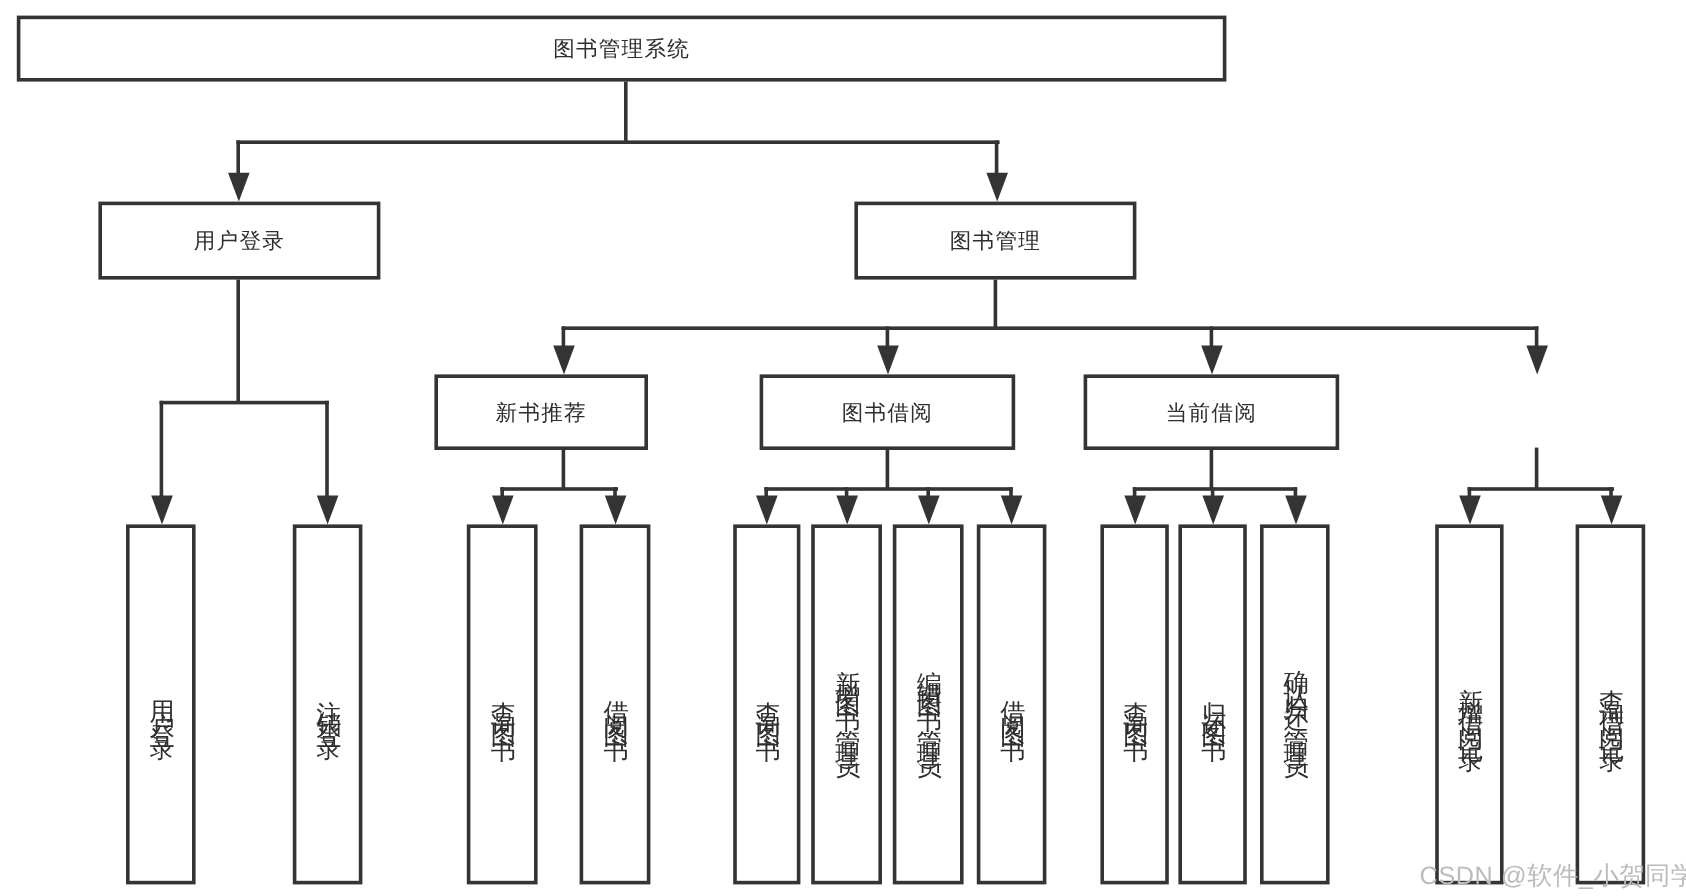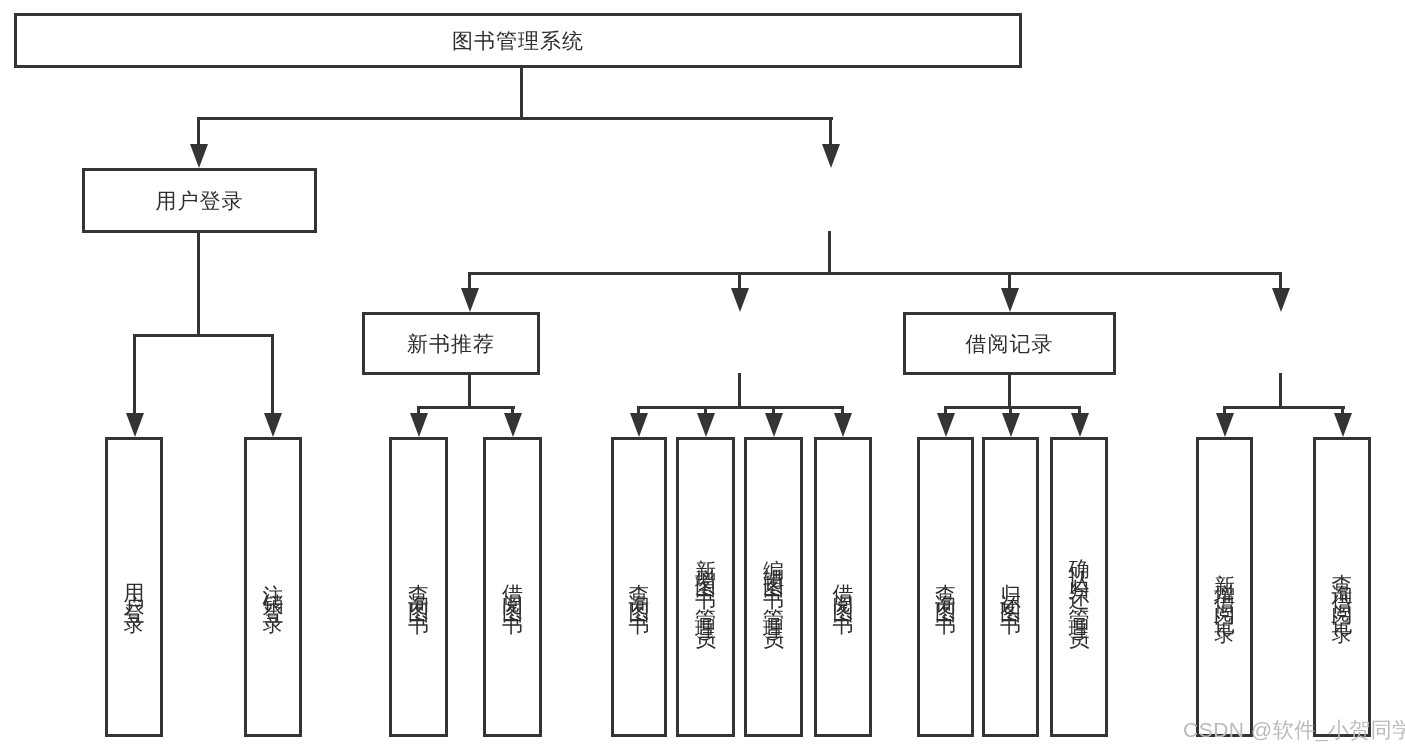--- a/index.html
+++ b/index.html
@@ -12,21 +12,21 @@
     color:#2e2e2e;
   }
   .box{
     position:absolute;
     background:#ffffff;
     border:3px solid #343434;
     box-sizing:border-box;
     display:flex;align-items:center;justify-content:center;
     z-index:2;
   }
-  .hnode span{font-size:21px;letter-spacing:1px;white-space:nowrap;}
+  .hnode span{font-size:18px;letter-spacing:1px;white-space:nowrap;}
   .leaf{top:437px;height:300px;}
   .vtext{
     writing-mode:vertical-rl;
     text-orientation:mixed;
     font-size:21px;
     letter-spacing:10px;
     white-space:nowrap;
   }
   .vline{position:absolute;width:3px;background:#343434;z-index:1;}
   .hline{position:absolute;height:3px;background:#343434;z-index:1;}
@@ -108,28 +108,34 @@
   <div class="tri" style="left:1334px;top:413px"></div>
 
   <div class="box hnode" style="left:14px;top:13px;width:1008px;height:55px">
     <span>图书管理系统</span>
   </div>
 
   <div class="box hnode" style="left:82px;top:168px;width:235px;height:65px">
     <span>用户登录</span>
   </div>
 
+  <div class="box hnode" style="left:712px;top:168px;width:235px;height:65px">
+    <span>图书管理</span>
+  </div>
 
   <div class="box hnode" style="left:362px;top:312px;width:178px;height:63px">
     <span>新书推荐</span>
   </div>
 
+  <div class="box hnode" style="left:633px;top:312px;width:213px;height:63px">
+    <span>图书借阅</span>
+  </div>
 
   <div class="box hnode" style="left:903px;top:312px;width:213px;height:63px">
-    <span>借阅记录</span>
+    <span>当前借阅</span>
   </div>
 
 
   <div class="box leaf" style="left:105px;width:58px">
     <span class="vtext">用户登录</span>
   </div>
   <div class="box leaf" style="left:244px;width:58px">
     <span class="vtext">注销登录</span>
   </div>
 

